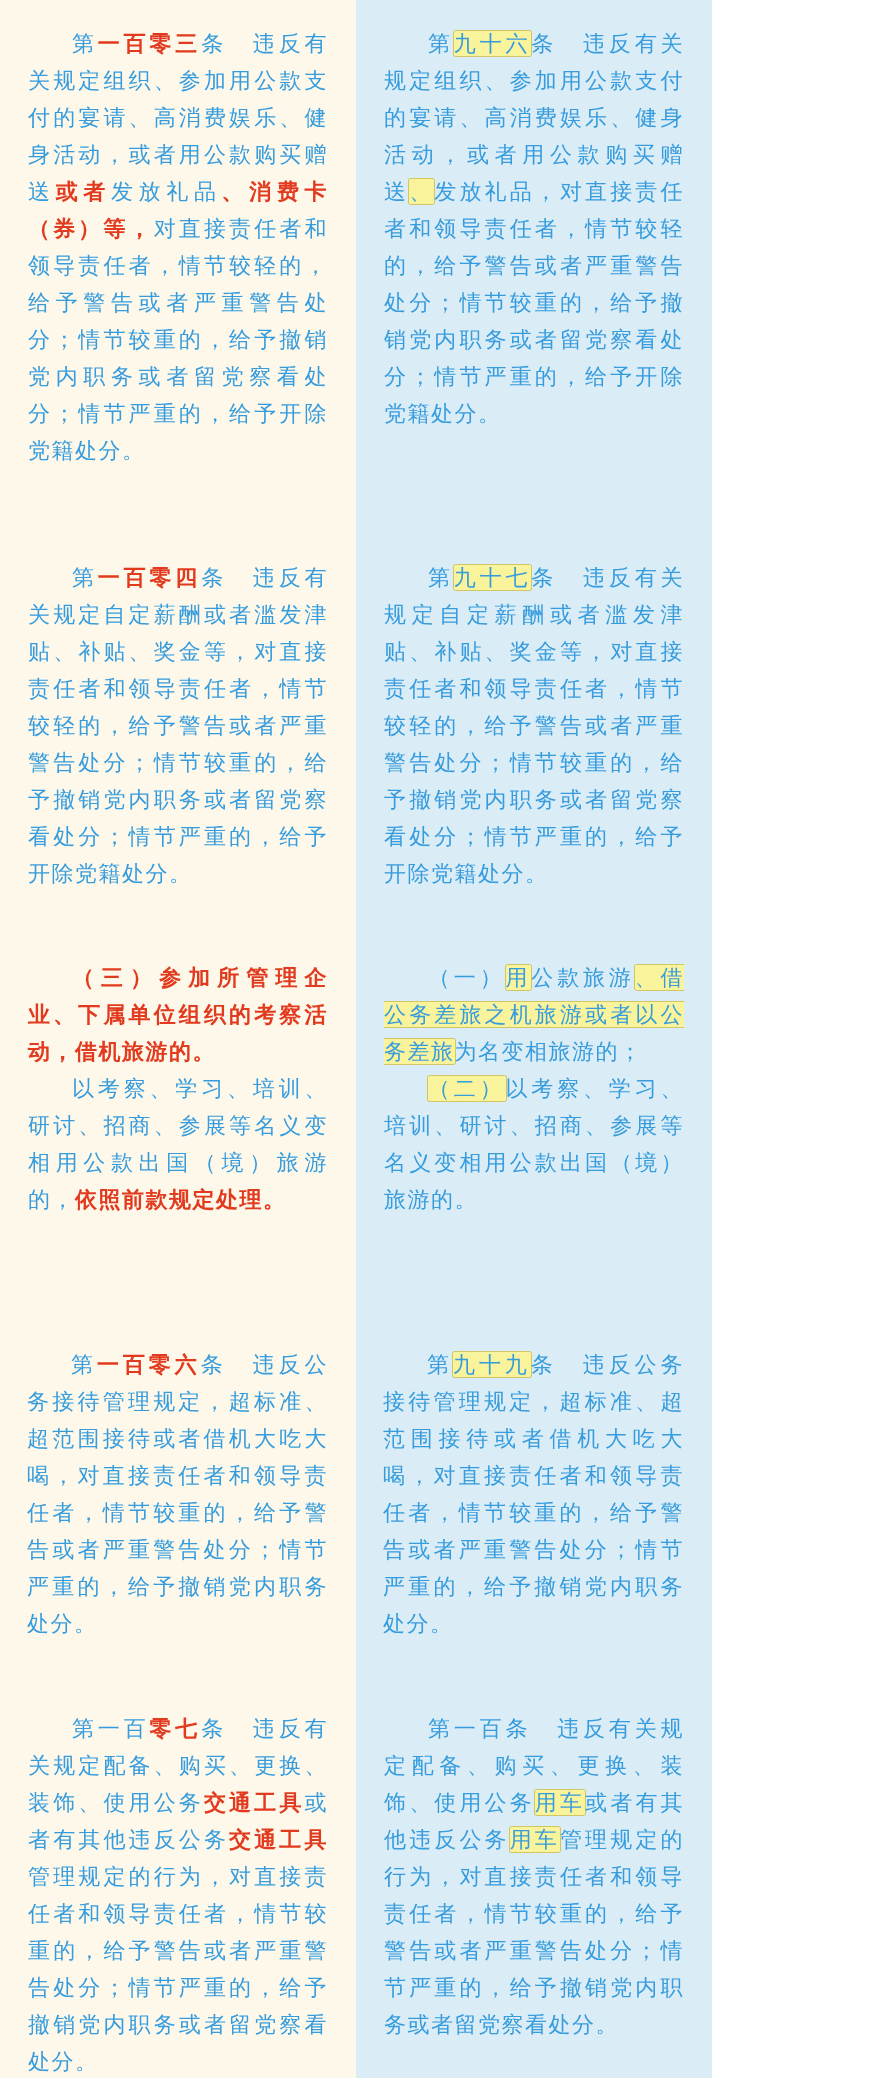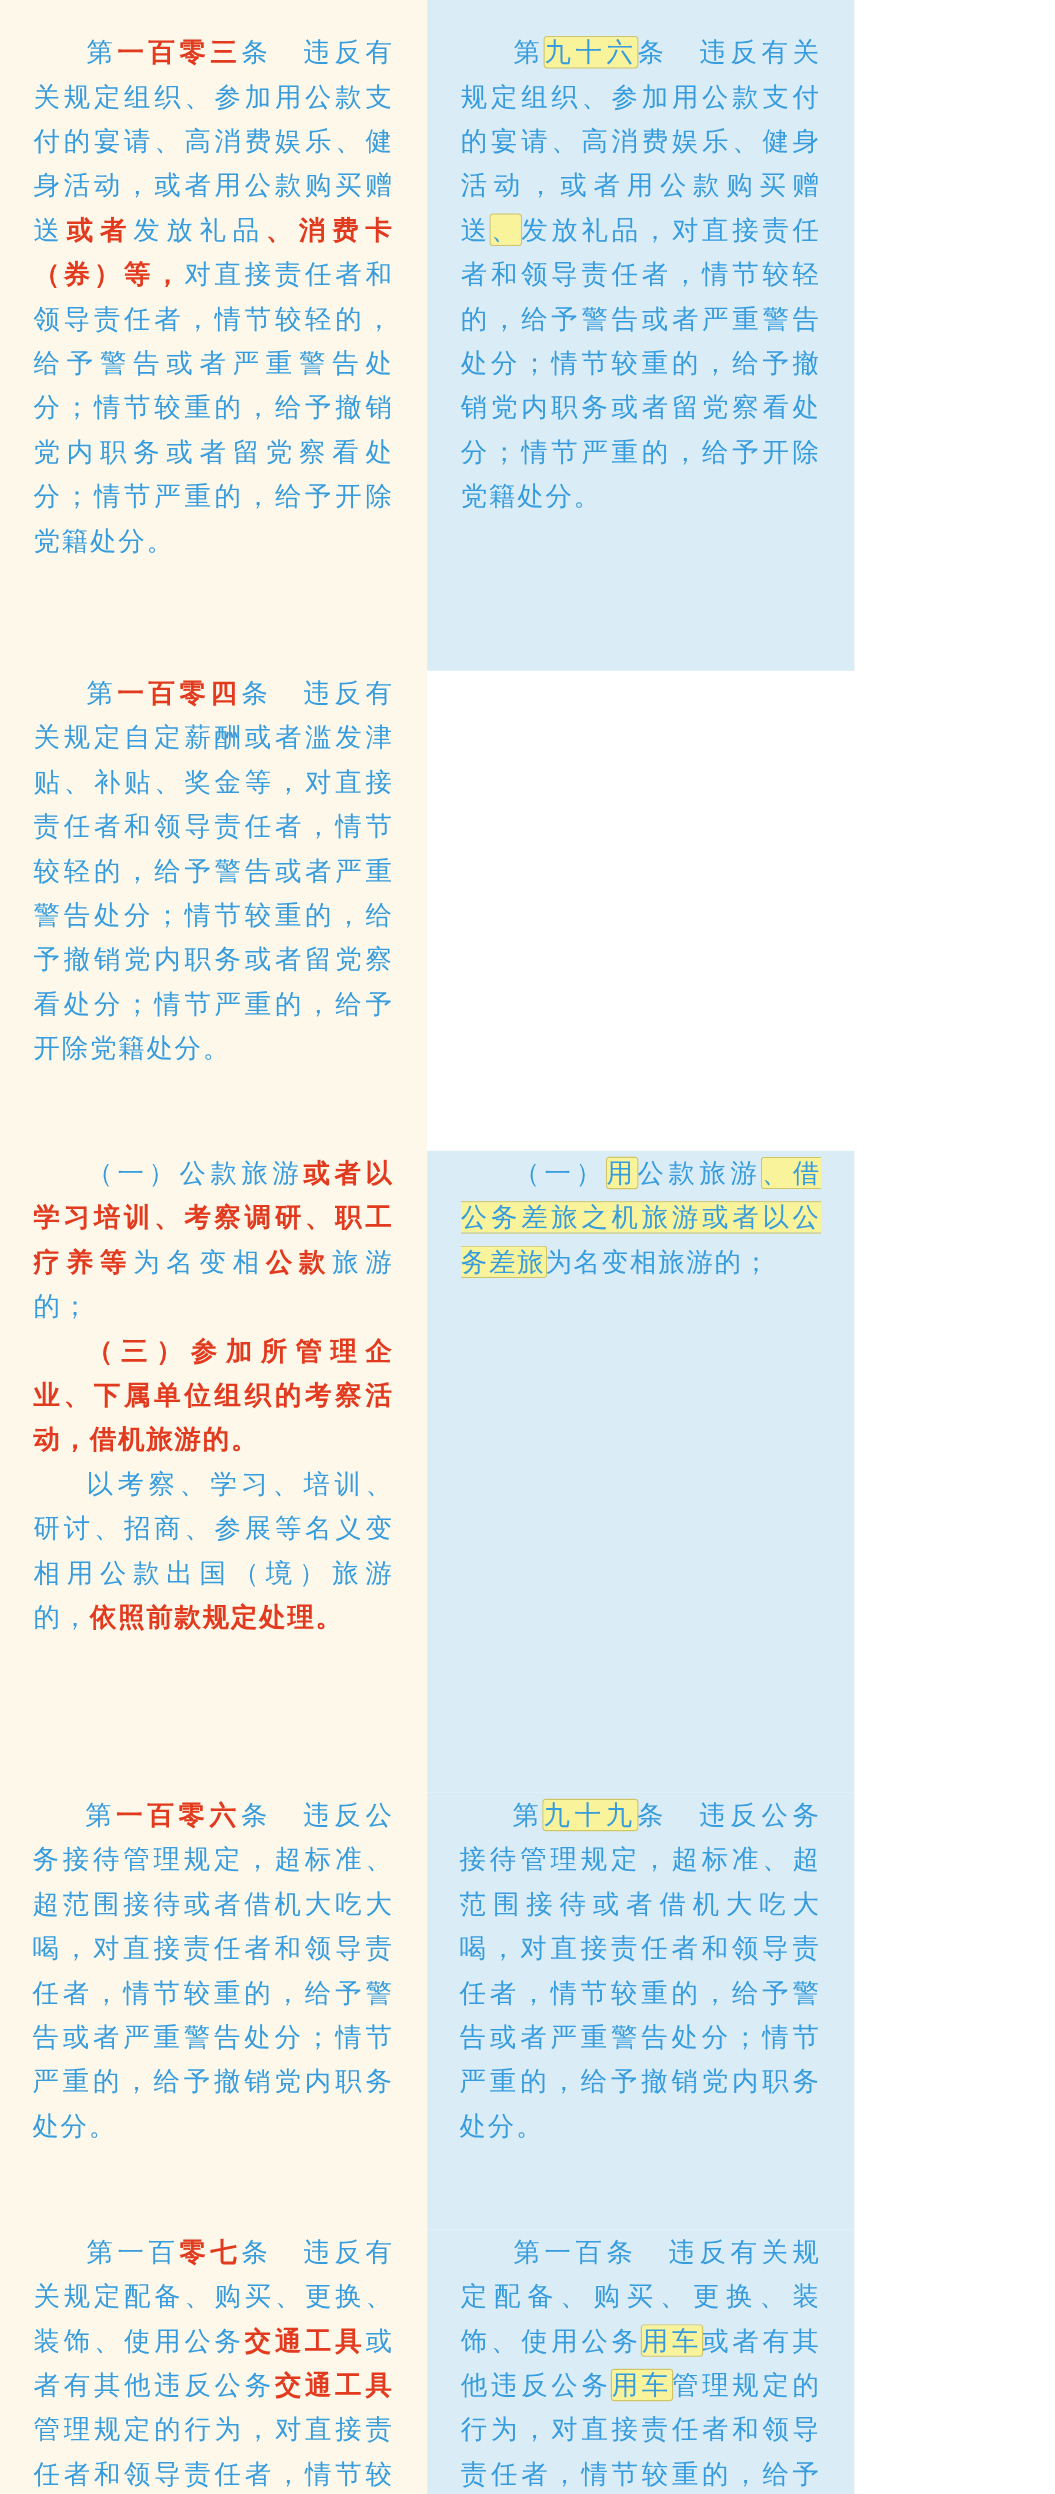--- a/index.html
+++ b/index.html
@@ -58,30 +58,33 @@
       </article>
     <article class="cell right">
         <p class="para"><span>第</span><span class="hl">九十六</span><span>条　违反有关规定组织、参加用公款支付的宴请、高消费娱乐、健身活动，或者用公款购买赠送</span><span class="hl">、</span><span>发放礼品，对直接责任者和领导责任者，情节较轻的，给予警告或者严重警告处分；情节较重的，给予撤销党内职务或者留党察看处分；情节严重的，给予开除党籍处分。</span></p>
       </article>
   </section>
 
   <section class="row r2">
     <article class="cell left">
         <p class="para"><span>第</span><span class="em">一百零四</span><span>条　违反有关规定自定薪酬或者滥发津贴、补贴、奖金等，对直接责任者和领导责任者，情节较轻的，给予警告或者严重警告处分；情节较重的，给予撤销党内职务或者留党察看处分；情节严重的，给予开除党籍处分。</span></p>
       </article>
+    <article class="cell right">
+        <p class="para"><span>第</span><span class="hl">九十七</span><span>条　违反有关规定自定薪酬或者滥发津贴、补贴、奖金等，对直接责任者和领导责任者，情节较轻的，给予警告或者严重警告处分；情节较重的，给予撤销党内职务或者留党察看处分；情节严重的，给予开除党籍处分。</span></p>
+      </article>
   </section>
 
   <section class="row r3">
     <article class="cell left">
-        <p class="para"><span>（一）公款旅游</span><span class="em">或者以学习培训、考察调研、职工疗养等</span><span>为名变相</span><span class="em">公款</span><span>旅游的；</span></p>
         <p class="para"><span class="em">（三）参加所管理企业、下属单位组织的考察活动，借机旅游的。</span></p>
         <p class="para"><span>以考察、学习、培训、研讨、招商、参展等名义变相用公款出国（境）旅游的，</span><span class="em">依照前款规定处理。</span></p>
       </article>
     <article class="cell right">
         <p class="para"><span>（一）</span><span class="hl">用</span><span>公款旅游</span><span class="hl">、借公务差旅之机旅游或者以公务差旅</span><span>为名变相旅游的；</span></p>
+        <p class="para"><span class="hl">（二）</span><span>以考察、学习、培训、研讨、招商、参展等名义变相用公款出国（境）旅游的。</span></p>
       </article>
   </section>
 
   <section class="row r4">
     <article class="cell left">
         <p class="para"><span>第</span><span class="em">一百零六</span><span>条　违反公务接待管理规定，超标准、超范围接待或者借机大吃大喝，对直接责任者和领导责任者，情节较重的，给予警告或者严重警告处分；情节严重的，给予撤销党内职务处分。</span></p>
       </article>
     <article class="cell right">
         <p class="para"><span>第</span><span class="hl">九十九</span><span>条　违反公务接待管理规定，超标准、超范围接待或者借机大吃大喝，对直接责任者和领导责任者，情节较重的，给予警告或者严重警告处分；情节严重的，给予撤销党内职务处分。</span></p>
       </article>

